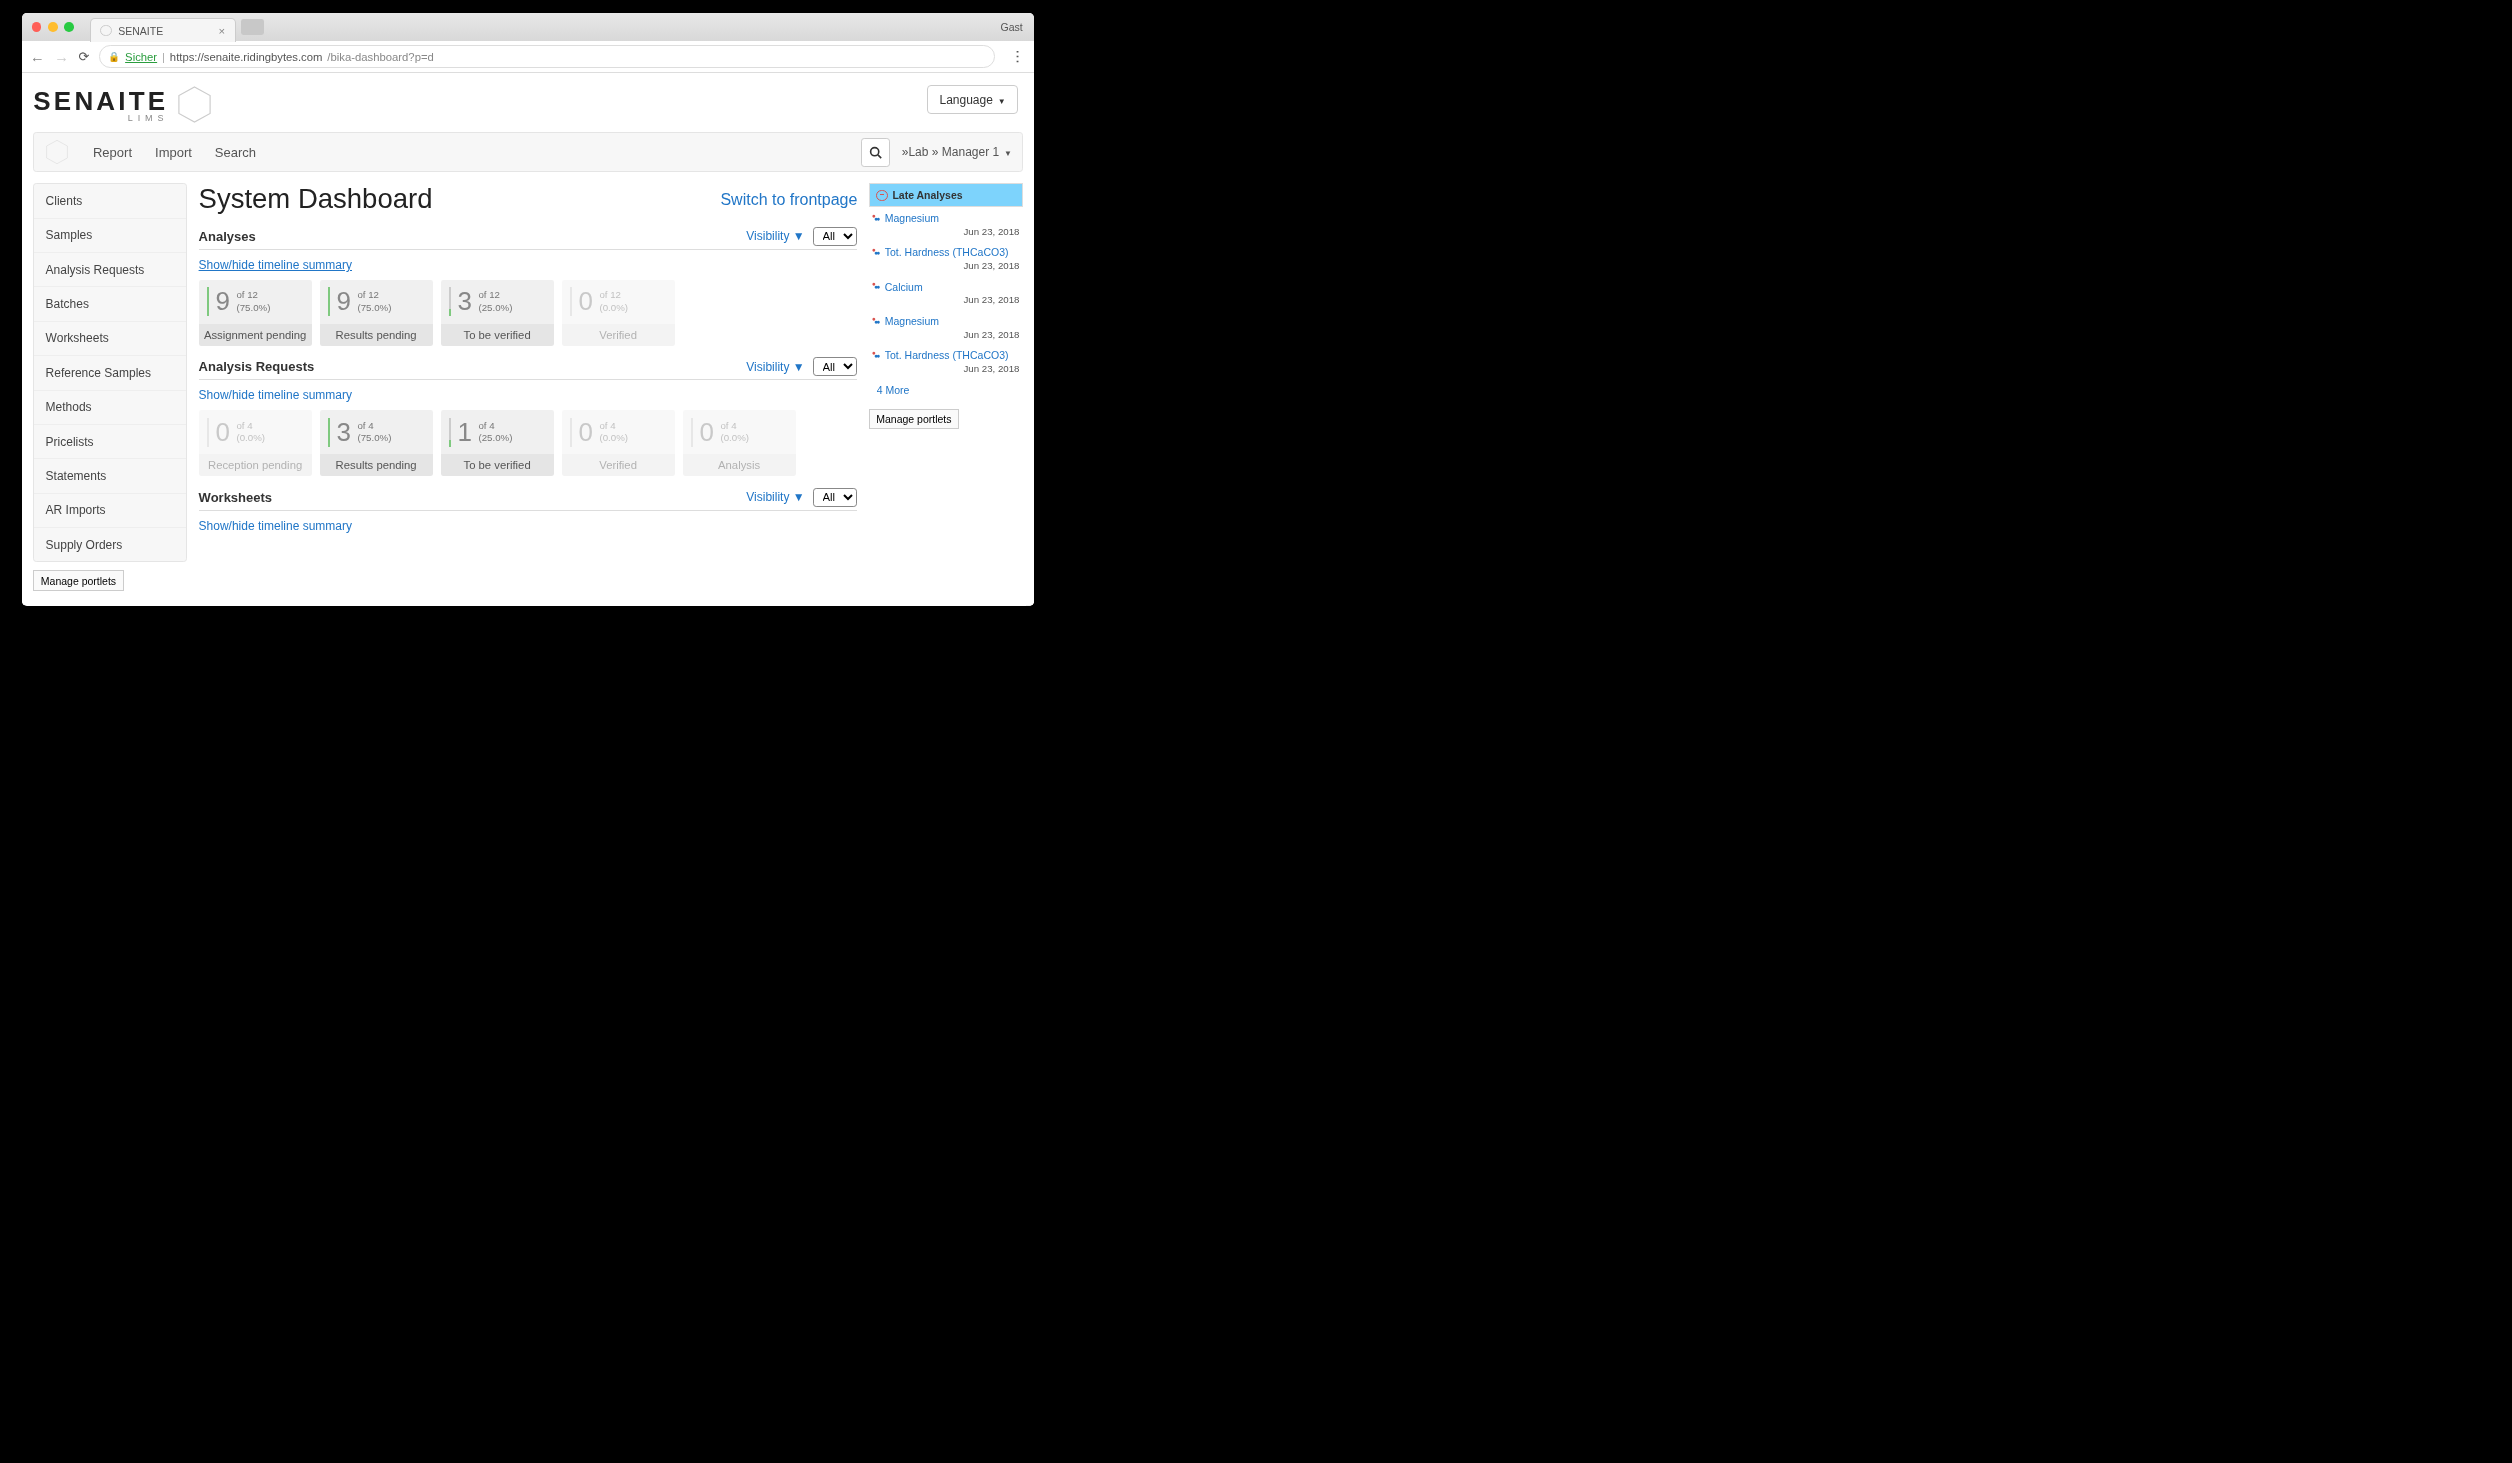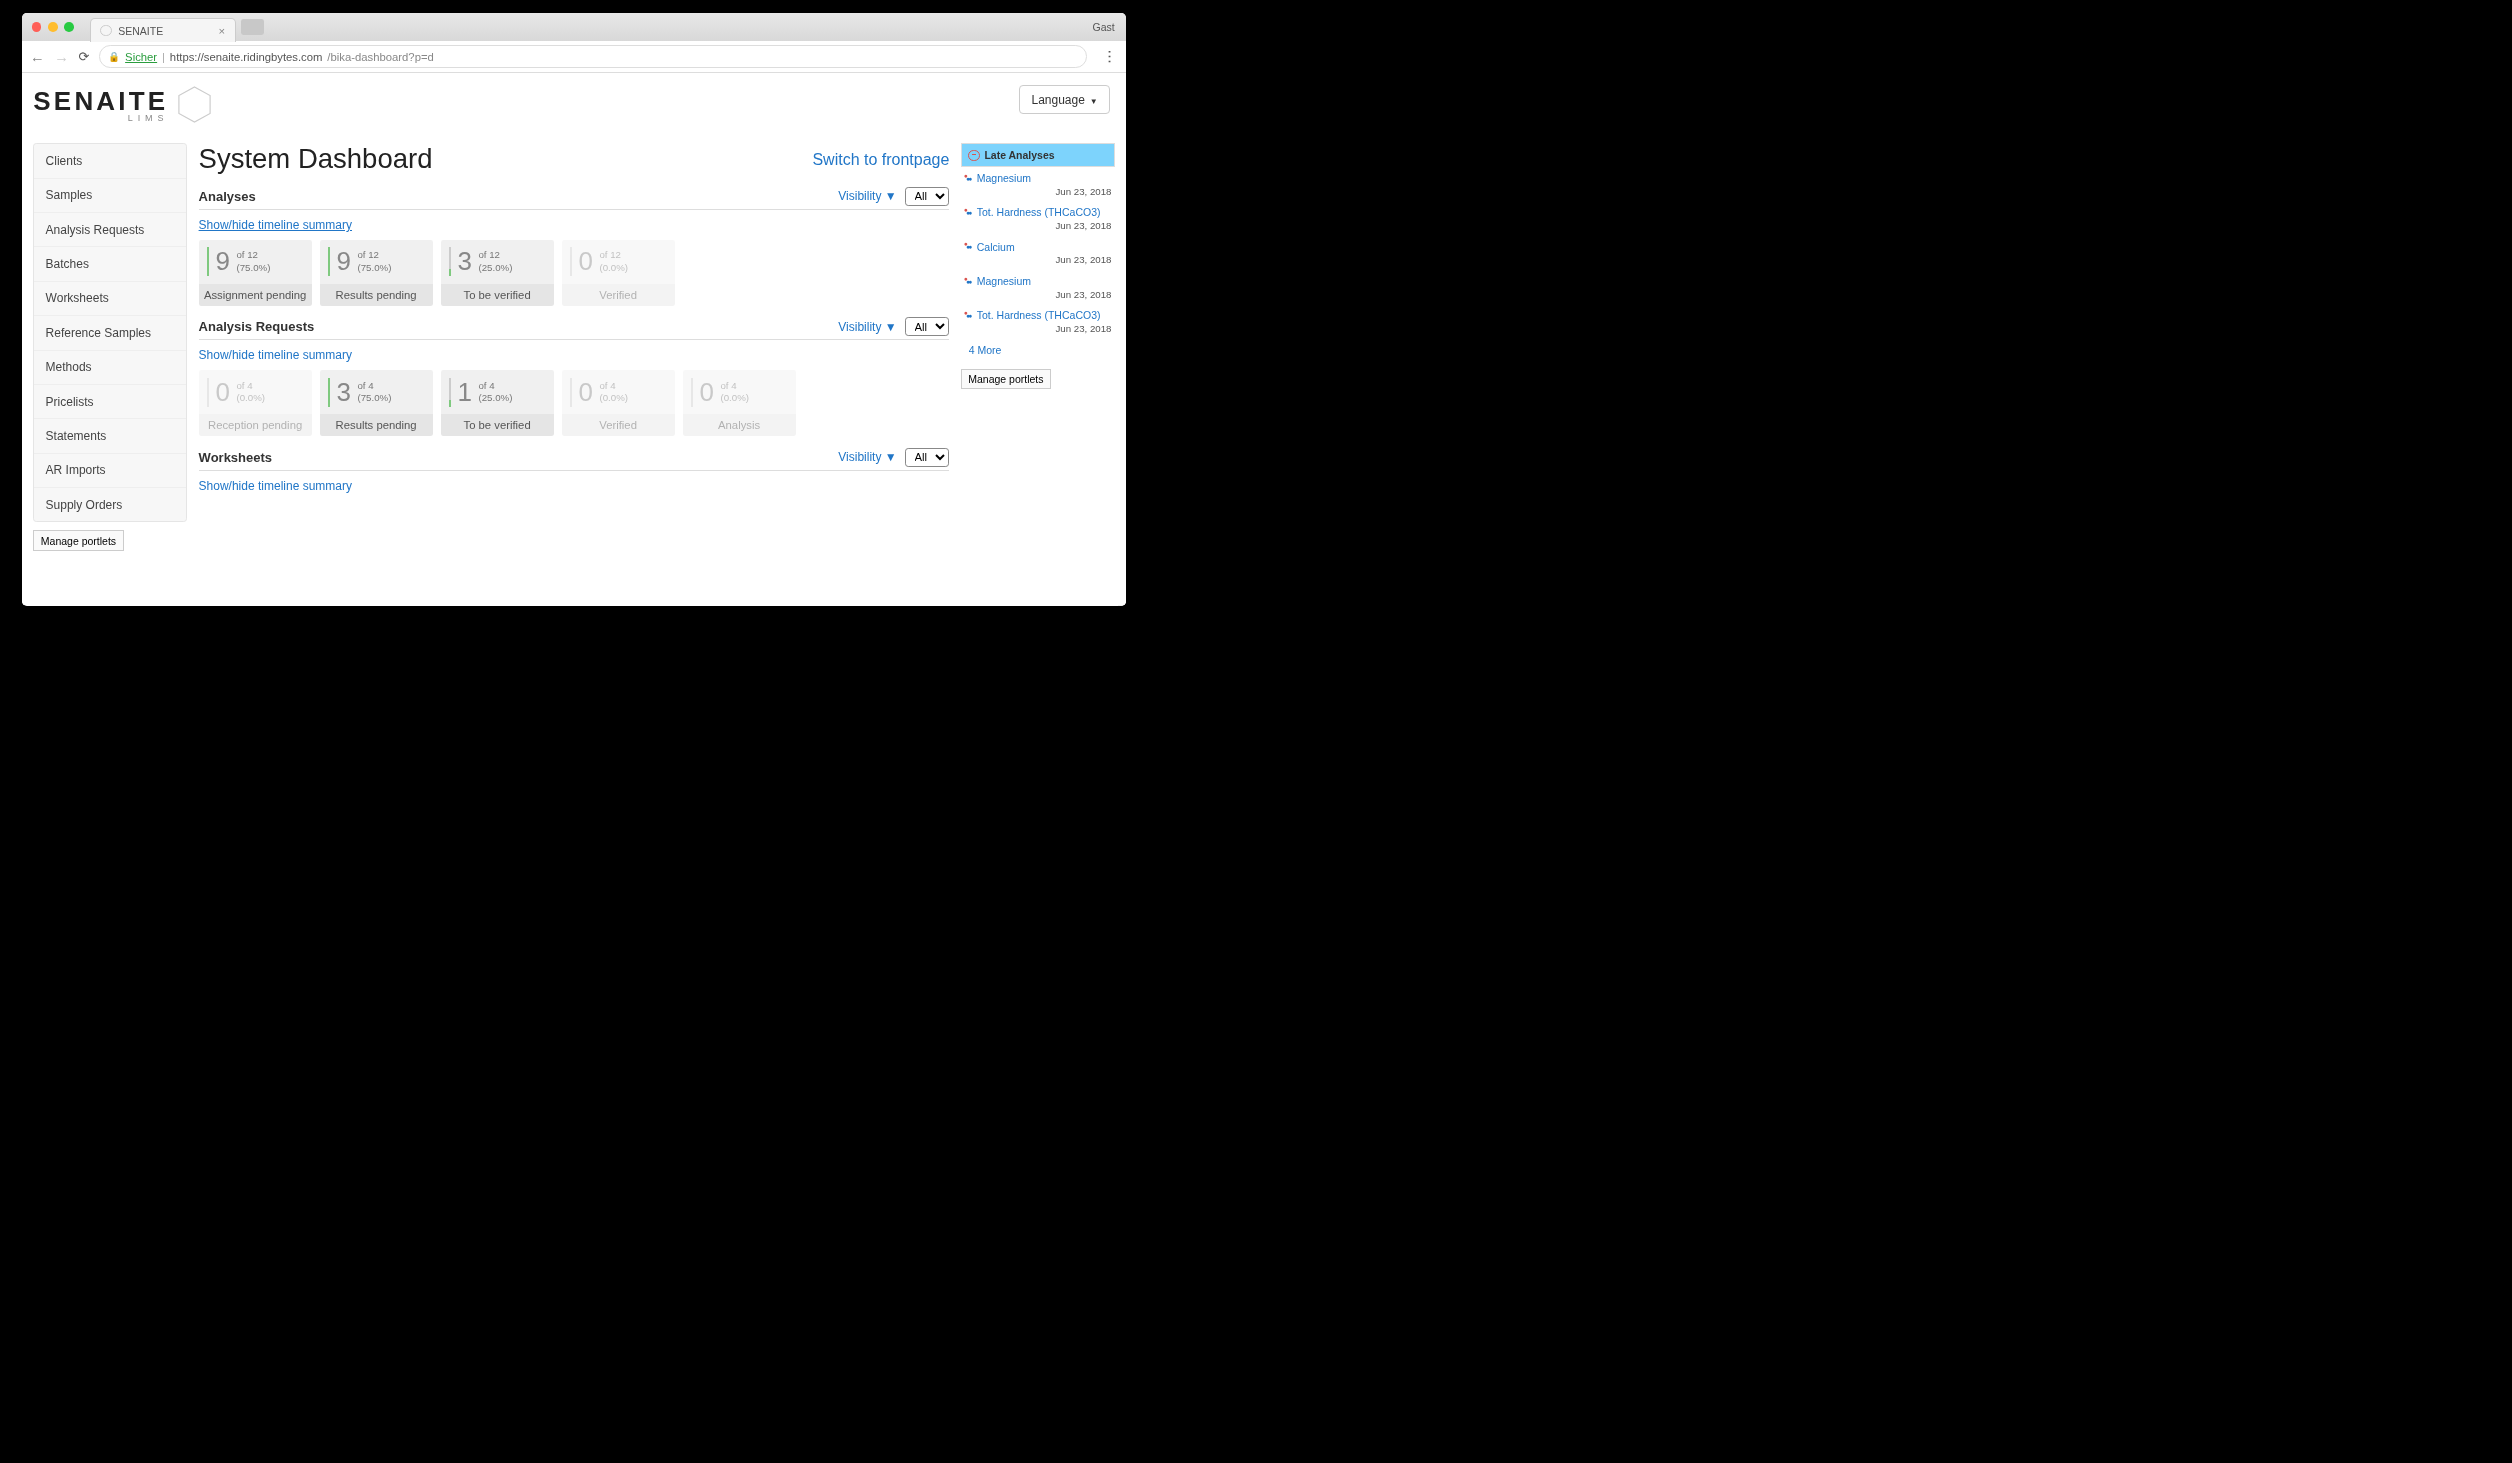--- a/index.html
+++ b/index.html
@@ -1,17 +1,17 @@
 <!DOCTYPE html>
 <html style="font-size:13px"><head>
 <meta charset="utf-8">
 <style>
 * { margin: 0; padding: 0; box-sizing: border-box; }
 body { background: #000; font-family: -apple-system, BlinkMacSystemFont, "Segoe UI", Helvetica, Arial, sans-serif; width: 1256px; height: 732px; overflow: hidden; }
-.mac-window { position: absolute; left: 22px; top: 13px; width: 1104px; height: 593px; background: #fff; border-radius: 4.9px; box-shadow: 0 8px 32px rgba(0,0,0,0.5); overflow: hidden; }
+.mac-window { position: absolute; left: 22px; top: 13px; width: 1012px; height: 593px; background: #fff; border-radius: 4.9px; box-shadow: 0 8px 32px rgba(0,0,0,0.5); overflow: hidden; }
 .tab-bar { height: 28px; background: linear-gradient(#e8e8e8, #d8d8d8); display: flex; align-items: center; position: relative; }
 .traffic-lights { display: flex; gap: 6.5px; margin-left: 9.7px; }
 .traffic-light { width: 9.7px; height: 9.7px; border-radius: 50%; }
 .tl-red { background: #ff5f57; }
 .tl-yellow { background: #ffbd2e; }
 .tl-green { background: #28ca42; }
 .tab { margin-left: 16px; height: 24px; background: #f5f5f5; border-radius: 4.9px 4.9px 0 0; display: flex; align-items: center; padding: 0 9.7px; gap: 6.5px; font-size: 10.5px; color: #555; min-width: 146px; justify-content: space-between; border: 0.8px solid #ccc; border-bottom: none; position: relative; top: 3.2px; }
 .tab-favicon { width: 11.3px; height: 11.3px; border: 1.6px solid #ccc; border-radius: 50%; }
 .tab-close { color: #888; font-size: 11.3px; cursor: pointer; }
 .new-tab { margin-left: 4.9px; width: 23px; height: 16px; background: #c8c8c8; border-radius: 2.4px; }
@@ -128,20 +128,39 @@
           <div class="logo-text">SENAITE</div>
           <div class="logo-sub">LIMS</div>
         </div>
         <svg class="hex logo-hex" viewBox="0 0 100 100">
             <polygon points="50,5 90,27 90,73 50,95 10,73 10,27"></polygon>
           </svg>
       </div>
       <button class="lang-btn"><span>Language</span> <span class="caret">▼</span></button>
     </div>
 
+    <div class="nav-bar">
+      <div class="nav-left">
+        <svg class="hex nav-hex" viewBox="0 0 100 100">
+            <polygon points="50,5 90,27 90,73 50,95 10,73 10,27"></polygon>
+          </svg>
+        <span class="nav-link">Report</span>
+        <span class="nav-link">Import</span>
+        <span class="nav-link">Search</span>
+      </div>
+      <div class="nav-right">
+        <div class="search-btn">
+          <svg width="13" height="13" viewBox="0 0 16 16">
+              <circle cx="7" cy="7" r="5" fill="none" stroke="#333" stroke-width="2"></circle>
+              <line x1="11" y1="11" x2="15" y2="15" stroke="#333" stroke-width="2"></line>
+            </svg>
+        </div>
+        <span class="user-menu"><span>»Lab » Manager 1</span> <span class="caret">▼</span></span>
+      </div>
+    </div>
 
     <div class="main-layout">
       <div>
         <div class="sidebar" id="sidebar">
             <div class="sidebar-item">Clients</div>
             <div class="sidebar-item">Samples</div>
             <div class="sidebar-item">Analysis Requests</div>
             <div class="sidebar-item">Batches</div>
             <div class="sidebar-item">Worksheets</div>
             <div class="sidebar-item">Reference Samples</div>

